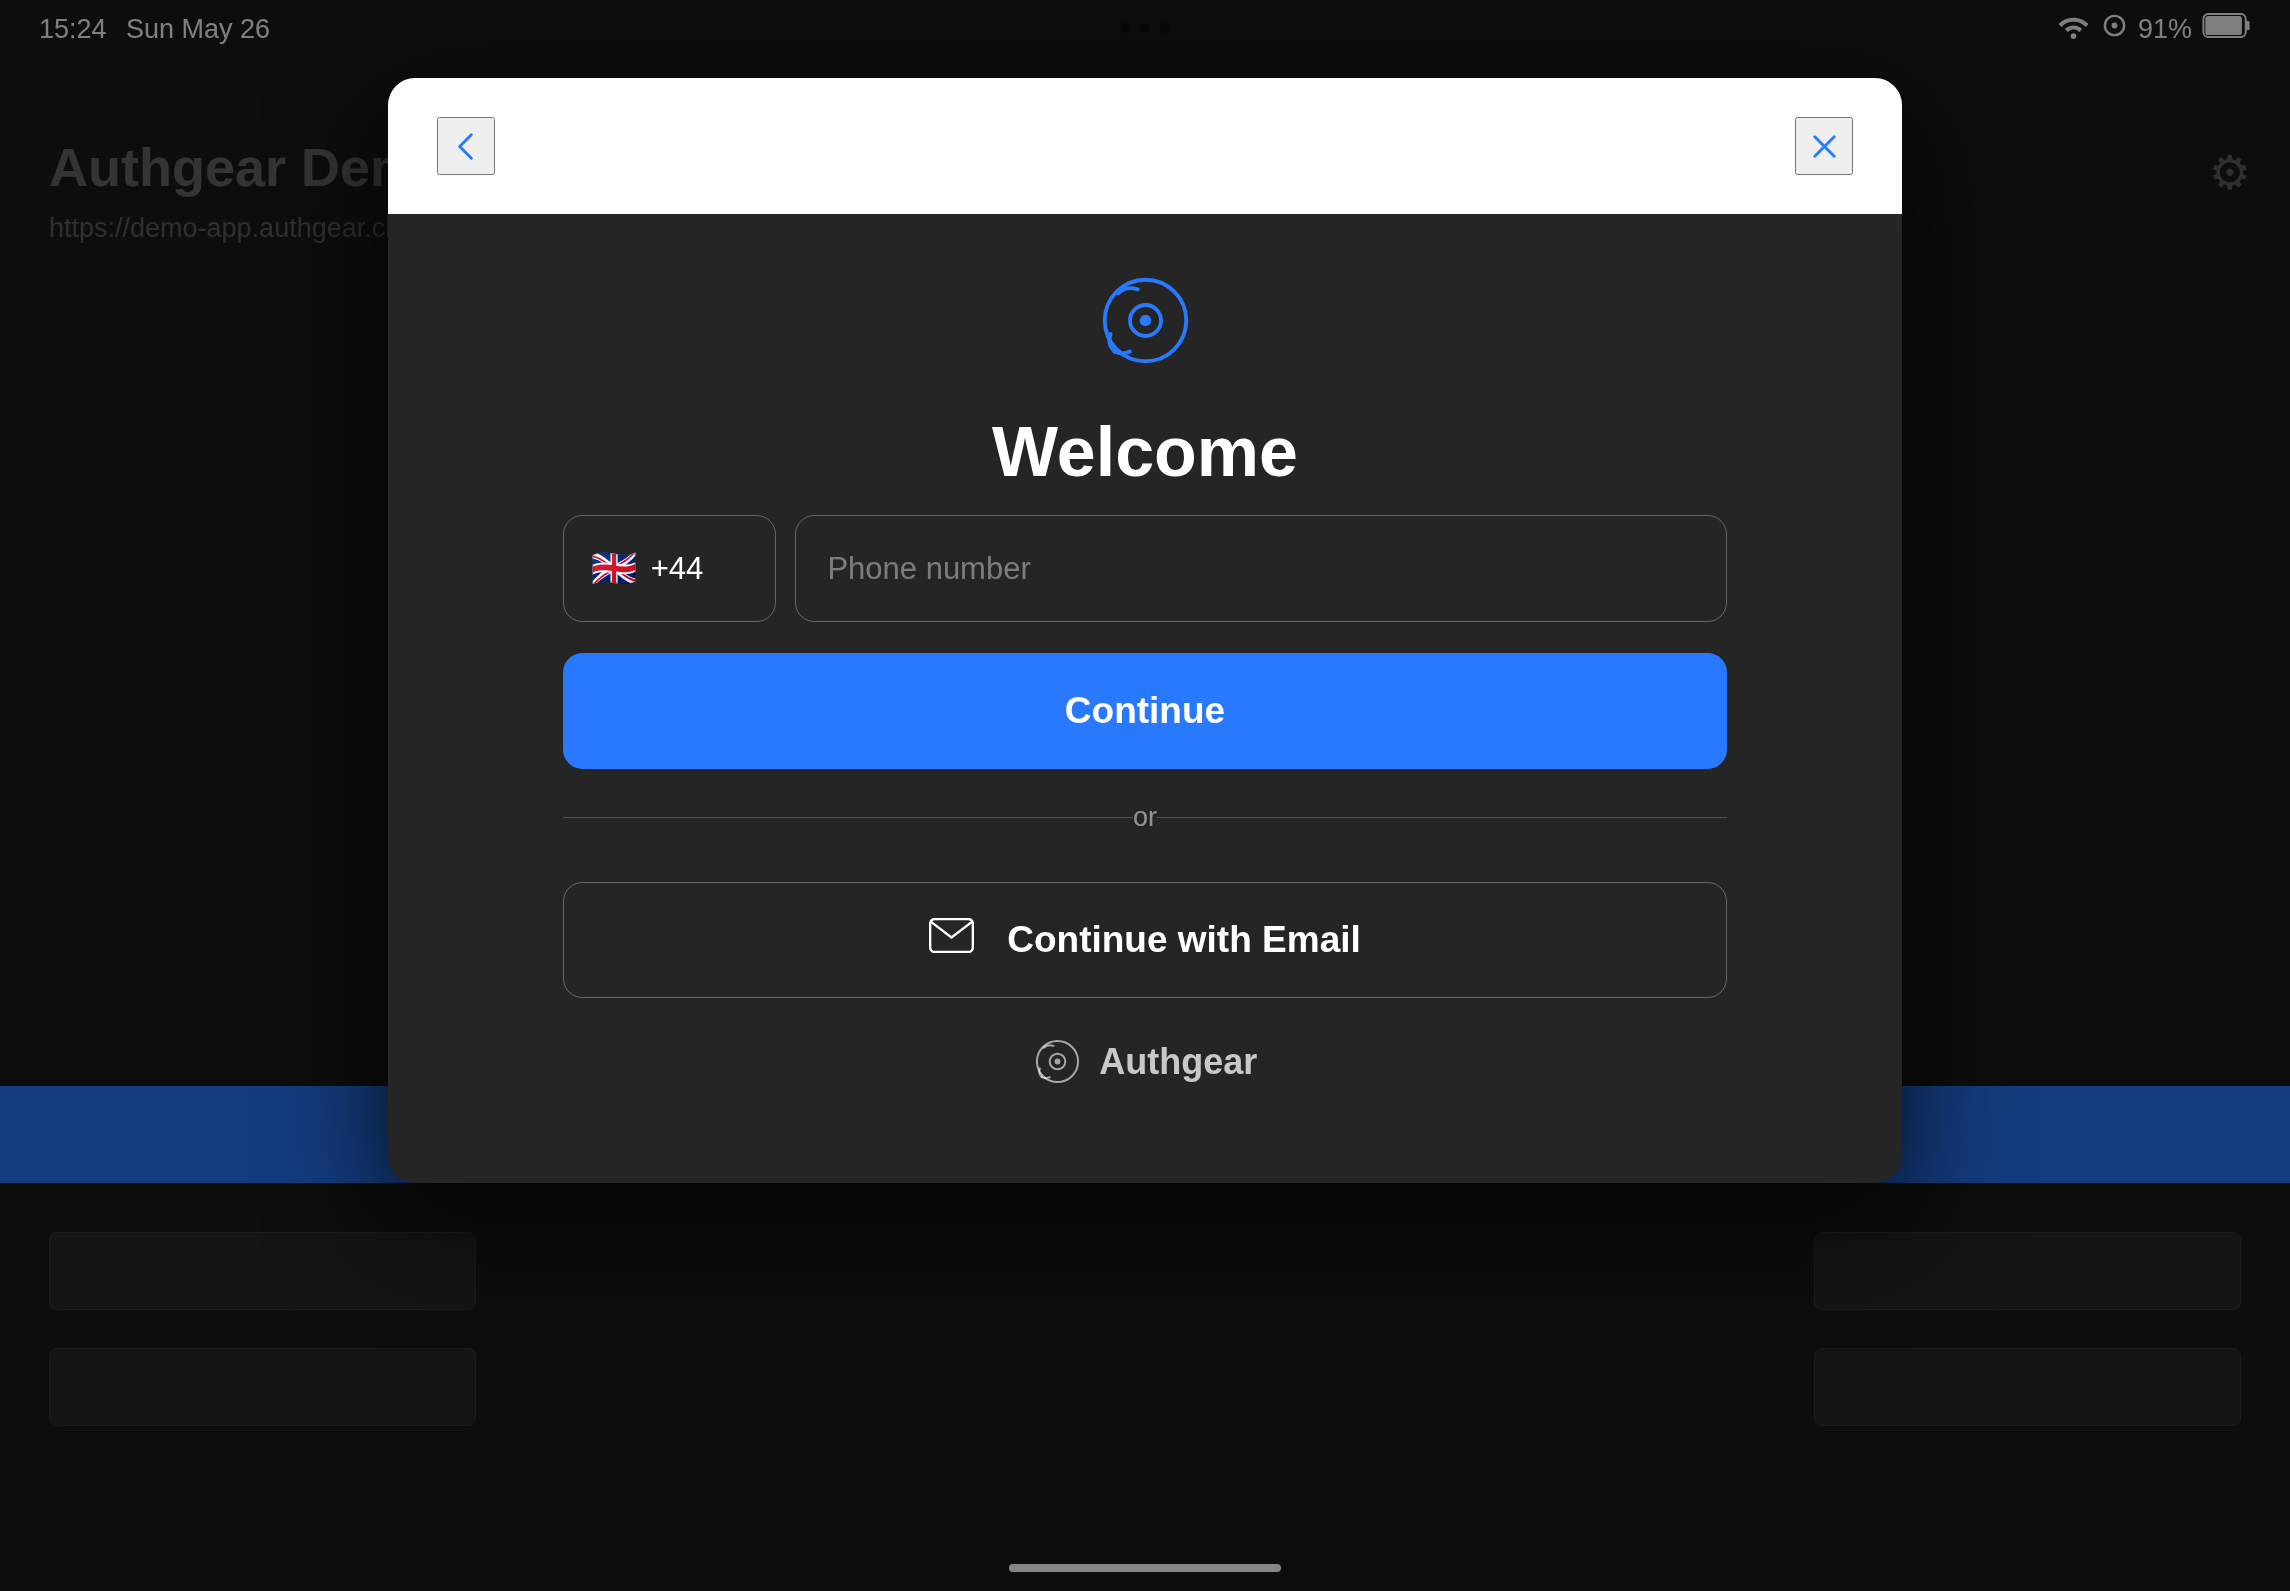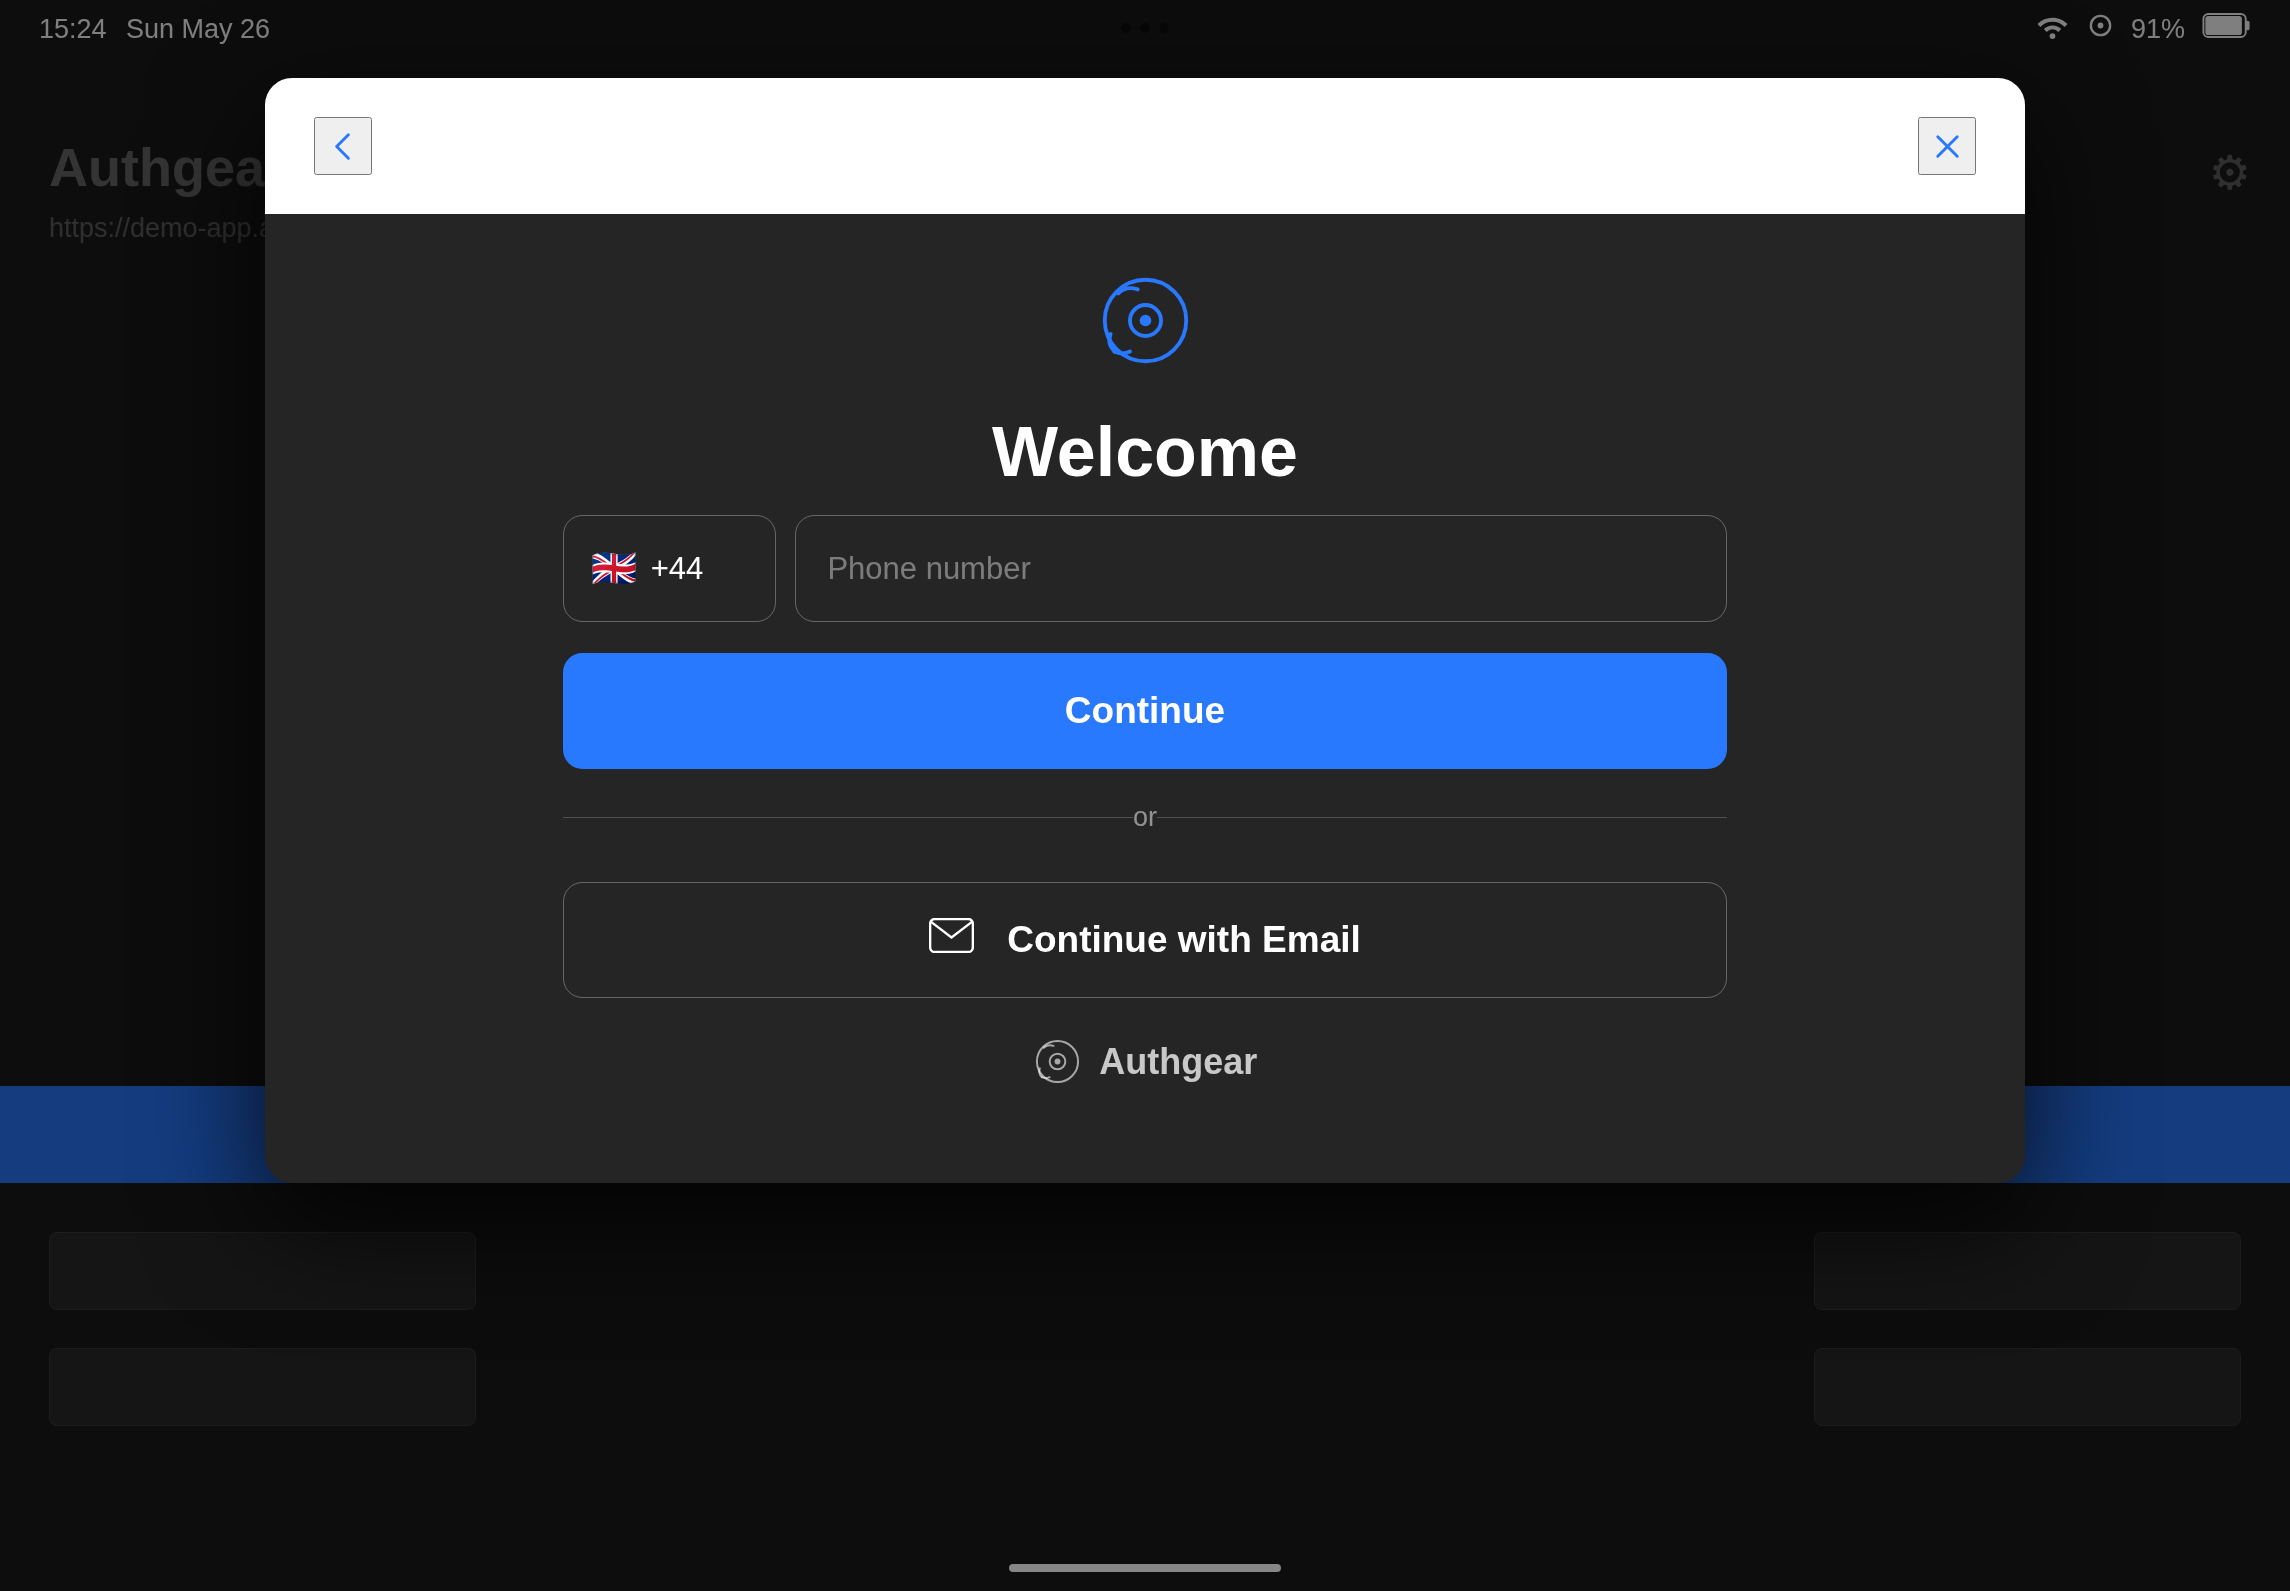--- a/index.html
+++ b/index.html
@@ -31,21 +31,21 @@
     }
 
     .status-bar-left {
       display: flex;
       gap: 19.4px;
       align-items: center;
     }
 
     .status-bar-right {
       display: flex;
-      gap: 17px;
+      gap: 10px;
       align-items: center;
     }
 
     
     .bg-app {
       position: absolute;
       top: 58px;
       left: 0;
       right: 0;
       bottom: 0;
@@ -170,21 +170,21 @@
       background: rgba(0,0,0,0.5);
       z-index: 100;
     }
 
     
     .modal {
       position: absolute;
       top: 78px;
       left: 50%;
       transform: translateX(-50%);
-      width: 1760px;
+      width: 1514px;
       background: #252525;
       border-radius: 27px;
       overflow: hidden;
       z-index: 200;
       box-shadow: 0 39px 116px rgba(0,0,0,0.8);
     }
 
     .modal-header {
       background: #fff;
       height: 136px;

